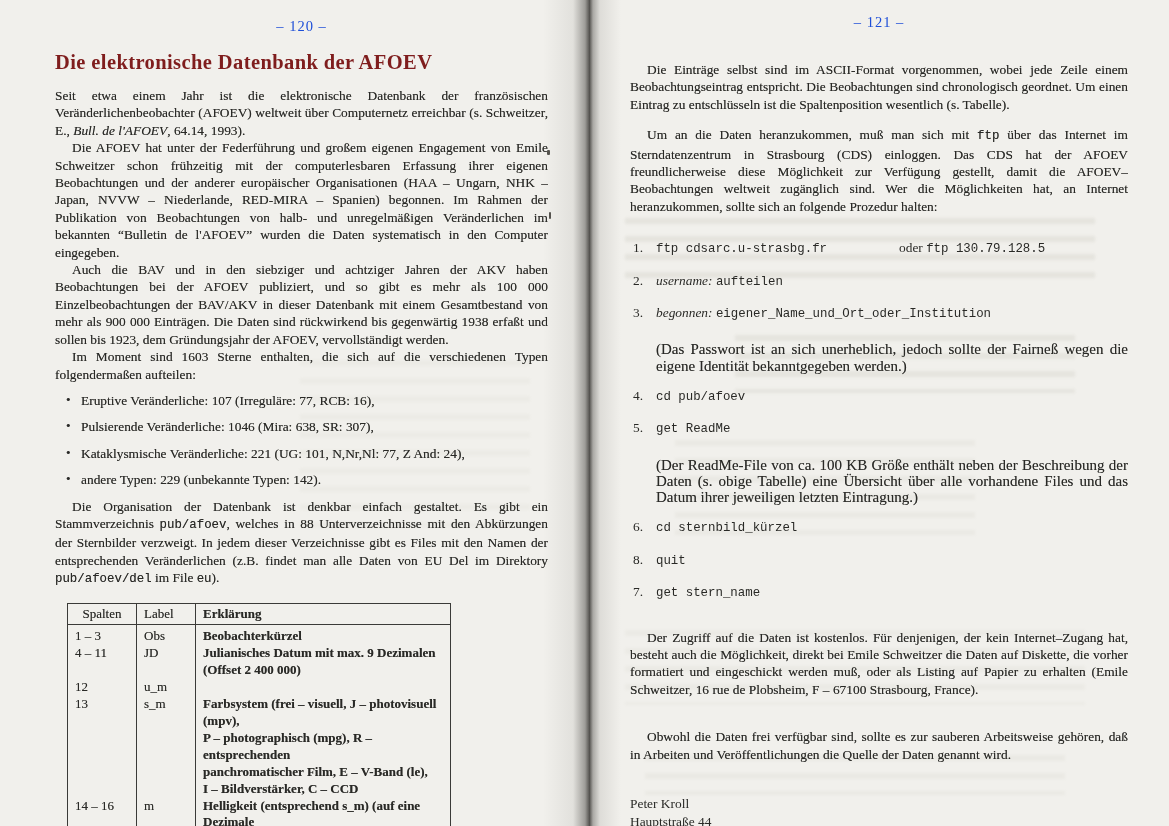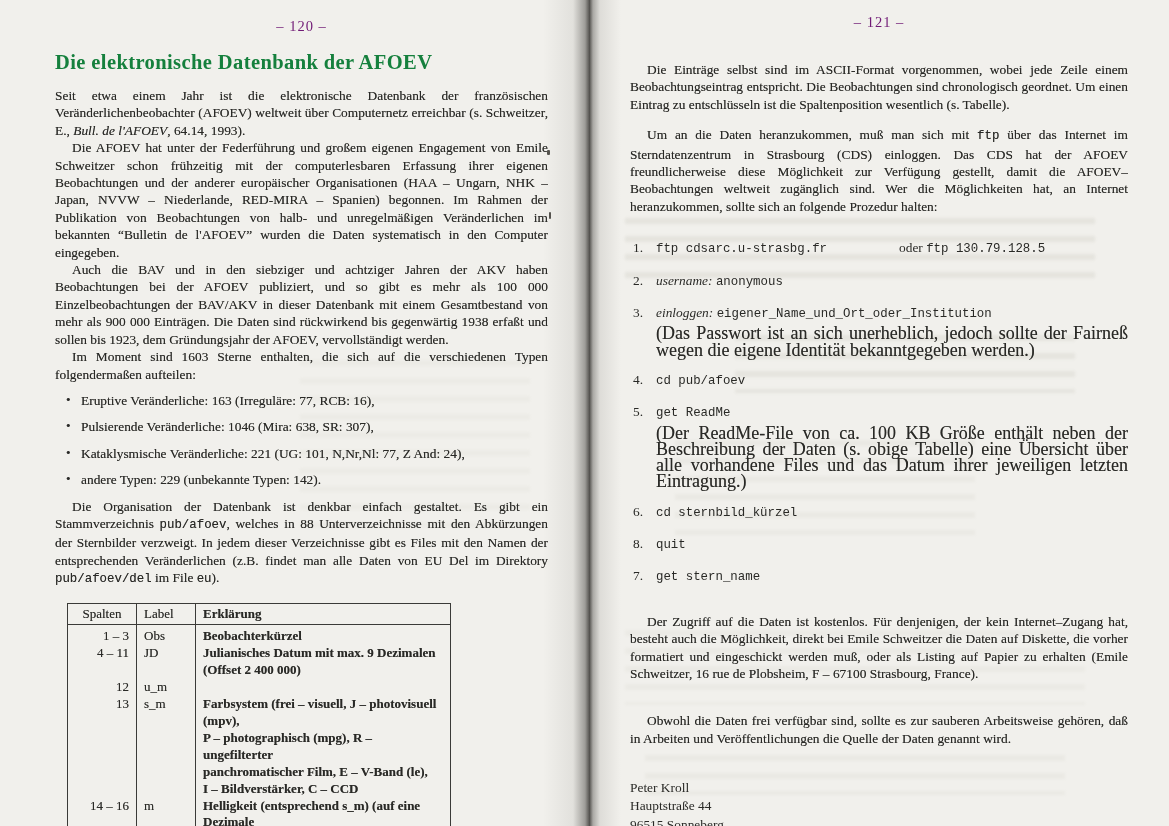--- a/index.html
+++ b/index.html
@@ -9,26 +9,26 @@
     font-family:"Liberation Serif", serif;
     color:#292926;
   }
   .page{position:absolute;top:0;height:826px;overflow:hidden;}
   .page-left{left:0;width:585px;}
   .page-right{left:585px;width:704px;}
   .content{position:absolute;}
   .page-left .content{left:55px;top:18px;width:493px;}
   .page-right .content{left:45px;top:14px;width:498px;}
 
-  .pagenum{text-align:center;font-size:14.5px;letter-spacing:1px;margin-bottom:16px;color:#701a75;}
+  .pagenum{text-align:center;font-size:14.5px;letter-spacing:1px;margin-bottom:16px;color:#1d4ed8;}
   .page-right .pagenum{margin-bottom:30px;}
 
   h1.title{
     font-size:20.5px;font-weight:bold;letter-spacing:.4px;
-    margin:0 0 13px 0;color:#15803d;
+    margin:0 0 13px 0;color:#7f1d1d;
   }
   p{margin:0;font-size:13.4px;line-height:17.4px;text-align:justify;
     text-shadow:0 0 .5px rgba(45,45,42,.55);}
   p.indent{text-indent:17px;}
   .gap-m{margin-top:13px;}
   .gap-l{margin-top:26px;}
   .gap-xl{margin-top:30px;}
 
   .tt{font-family:"Liberation Mono", monospace;font-size:12.4px;}
   .it{font-style:italic;}
@@ -40,34 +40,34 @@
 
   
   .dtable{
     margin:14px 0 0 12px;width:382px;
     border:1.5px solid #3b3b38;
     font-size:13px;line-height:16.9px;
     text-shadow:0 0 .4px rgba(45,45,42,.5);
   }
   .tr{display:flex;}
   .td{padding:0 7px;}
-  .c1{width:54px;text-align:right;border-right:1.2px solid #3b3b38;flex:none;}
+  .c1{width:54px;border-right:1.2px solid #3b3b38;flex:none;}
   .c2{width:44px;text-align:left;border-right:1.2px solid #3b3b38;flex:none;}
   .c3{flex:1;font-weight:bold;}
   .thead{border-bottom:1.2px solid #3b3b38;}
   .thead .c1{text-align:center;padding-top:2px;padding-bottom:2px;}
   .thead .td{padding-top:2px;padding-bottom:2px;}
   .tbody-first .td{padding-top:3px;}
 
   
   ol.steps{list-style:none;margin:24px 0 0 0;padding:0 0 0 26px;}
   ol.steps li{margin-bottom:13px;position:relative;font-size:13.4px;line-height:17.4px;}
   ol.steps .num{position:absolute;left:-23px;font-family:"Liberation Serif",serif;}
   ol.steps .oder{font-family:"Liberation Serif",serif;margin-left:72px;}
-  .note{font-size:18px;line-height:16.2px;text-align:justify;margin-top:2px;
+  .note{font-size:15px;line-height:16.2px;text-align:justify;margin-top:18px;
     font-family:"Liberation Serif",serif;text-shadow:0 0 .4px rgba(45,45,42,.5);}
 
   .signature{margin-top:32px;font-size:13.4px;line-height:18.2px;}
 
   
   .gutter{position:absolute;left:543px;top:0;width:100px;height:826px;pointer-events:none;
     background:linear-gradient(90deg,
       rgba(90,88,82,0) 0%,
       rgba(90,88,82,.10) 30%,
       rgba(58,56,52,.45) 42%,
@@ -91,21 +91,21 @@
 
     <p><span>Seit etwa einem Jahr ist die elektronische Datenbank der französischen Veränderlichenbeobachter (AFOEV) weltweit über Computernetz erreichbar (s. Schweitzer, E., </span><span class="it">Bull. de l'AFOEV</span><span>, 64.14, 1993).</span></p>
 
     <p class="indent">Die AFOEV hat unter der Federführung und großem eigenen Engagement von Emile Schweitzer schon frühzeitig mit der computerlesbaren Erfassung ihrer eigenen Beobachtungen und der anderer europäischer Organisationen (HAA – Ungarn, NHK – Japan, NVVW – Niederlande, RED-MIRA – Spanien) begonnen. Im Rahmen der Publikation von Beobachtungen von halb- und unregelmäßigen Veränderlichen im bekannten “Bulletin de l'AFOEV” wurden die Daten systematisch in den Computer eingegeben.</p>
 
     <p class="indent">Auch die BAV und in den siebziger und achtziger Jahren der AKV haben Beobachtungen bei der AFOEV publiziert, und so gibt es mehr als 100 000 Einzelbeobachtungen der BAV/AKV in dieser Datenbank mit einem Gesamtbestand von mehr als 900 000 Einträgen. Die Daten sind rückwirkend bis gegenwärtig 1938 erfaßt und sollen bis 1923, dem Gründungsjahr der AFOEV, vervollständigt werden.</p>
 
     <p class="indent">Im Moment sind 1603 Sterne enthalten, die sich auf die verschiedenen Typen folgendermaßen aufteilen:</p>
 
     <ul class="bullets">
-      <li>Eruptive Veränderliche: 163 (Irreguläre: 77, RCB: 16),</li>
+      <li>Eruptive Veränderliche: 107 (Irreguläre: 77, RCB: 16),</li>
       <li>Pulsierende Veränderliche: 1046 (Mira: 638, SR: 307),</li>
       <li>Kataklysmische Veränderliche: 221 (UG: 101, N,Nr,Nl: 77, Z And: 24),</li>
       <li>andere Typen: 229 (unbekannte Typen: 142).</li>
     </ul>
 
     <p><span style="display:inline-block;width:17px;"></span><span>Die Organisation der Datenbank ist denkbar einfach gestaltet. Es gibt ein Stammverzeichnis </span><span class="tt">pub/afoev</span><span>, welches in 88 Unterverzeichnisse mit den Abkürzungen der Sternbilder verzweigt. In jedem dieser Verzeichnisse gibt es Files mit den Namen der entsprechenden Veränderlichen (z.B. findet man alle Daten von EU Del im Direktory </span><span class="tt">pub/afoev/del</span><span> im File </span><span class="tt">eu</span><span>).</span></p>
 
     <div class="dtable">
       <div class="tr thead">
         <div class="td c1">Spalten</div>
@@ -129,21 +129,21 @@
       </div>
       <div class="tr">
         <div class="td c1">12</div>
         <div class="td c2">u_m</div>
       </div>
       <div class="tr">
         <div class="td c1">13</div>
         <div class="td c2">s_m</div>
         <div class="td c3">
             <div>Farbsystem (frei – visuell, J – photovisuell (mpv),</div>
-            <div>P – photographisch (mpg), R – ungefilterter</div>
+            <div>P – photographisch (mpg), R – entsprechenden</div>
             <div>panchromatischer Film, E – V-Band (le),</div>
             <div>I – Bildverstärker, C – CCD</div>
           </div>
       </div>
       <div class="tr">
         <div class="td c1">14 – 16</div>
         <div class="td c2">m</div>
         <div class="td c3">
             <div>Helligkeit (entsprechend s_m) (auf eine Dezimale</div>
           </div>
@@ -163,22 +163,22 @@
 
   <div class="content">
     <div class="pagenum">– 121 –</div>
 
     <p class="indent">Die Einträge selbst sind im ASCII-Format vorgenommen, wobei jede Zeile einem Beobachtungseintrag entspricht. Die Beobachtungen sind chronologisch geordnet. Um einen Eintrag zu entschlüsseln ist die Spaltenposition wesentlich (s. Tabelle).</p>
 
     <p class="gap-m"><span style="display:inline-block;width:17px;"></span><span>Um an die Daten heranzukommen, muß man sich mit </span><span class="tt">ftp</span><span> über das Internet im Sterndatenzentrum in Strasbourg (CDS) einloggen. Das CDS hat der AFOEV freundlicherweise diese Möglichkeit zur Verfügung gestellt, damit die AFOEV–Beobachtungen weltweit zugänglich sind. Wer die Möglichkeiten hat, an Internet heranzukommen, sollte sich an folgende Prozedur halten:</span></p>
 
     <ol class="steps">
       <li><span class="num">1.</span><span class="tt">ftp cdsarc.u-strasbg.fr</span><span class="oder">oder</span><span>&nbsp;</span><span class="tt">ftp 130.79.128.5</span></li>
-      <li><span class="num">2.</span><span class="it">username:</span><span>&nbsp;</span><span class="tt">anonymous</span></li>
-      <li><span class="num">3.</span><span class="it">einloggen:</span><span>&nbsp;</span><span class="tt">eigener_Name_und_Ort_oder_Institution</span><div class="note">(Das Passwort ist an sich unerheblich, jedoch sollte der Fairneß wegen die eigene Identität bekanntgegeben werden.)</div></li>
+      <li><span class="num">2.</span><span class="it">username:</span><span>&nbsp;</span><span class="tt">aufteilen</span></li>
+      <li><span class="num">3.</span><span class="it">begonnen:</span><span>&nbsp;</span><span class="tt">eigener_Name_und_Ort_oder_Institution</span><div class="note">(Das Passwort ist an sich unerheblich, jedoch sollte der Fairneß wegen die eigene Identität bekanntgegeben werden.)</div></li>
       <li><span class="num">4.</span><span class="tt">cd pub/afoev</span></li>
       <li><span class="num">5.</span><span class="tt">get ReadMe</span><div class="note">(Der ReadMe-File von ca. 100 KB Größe enthält neben der Beschreibung der Daten (s. obige Tabelle) eine Übersicht über alle vorhandene Files und das Datum ihrer jeweiligen letzten Eintragung.)</div></li>
       <li><span class="num">6.</span><span class="tt">cd sternbild_kürzel</span></li>
       <li><span class="num">8.</span><span class="tt">quit</span></li>
       <li><span class="num">7.</span><span class="tt">get stern_name</span></li>
     </ol>
 
     <p class="indent gap-l">Der Zugriff auf die Daten ist kostenlos. Für denjenigen, der kein Internet–Zugang hat, besteht auch die Möglichkeit, direkt bei Emile Schweitzer die Daten auf Diskette, die vorher formatiert und eingeschickt werden muß, oder als Listing auf Papier zu erhalten (Emile Schweitzer, 16 rue de Plobsheim, F – 67100 Strasbourg, France).</p>
 
     <p class="indent gap-xl">Obwohl die Daten frei verfügbar sind, sollte es zur sauberen Arbeitsweise gehören, daß in Arbeiten und Veröffentlichungen die Quelle der Daten genannt wird.</p>

